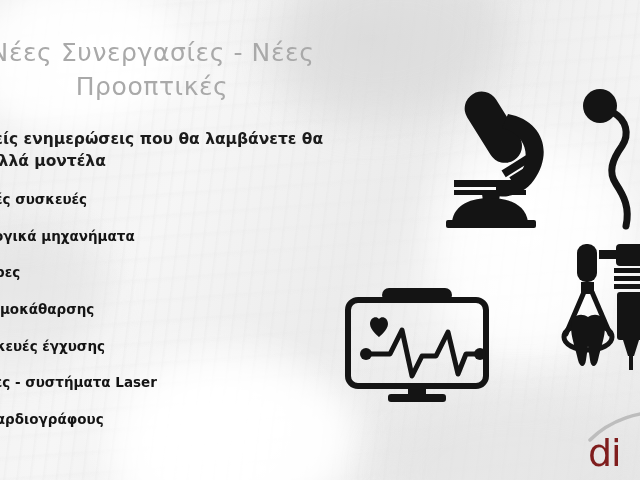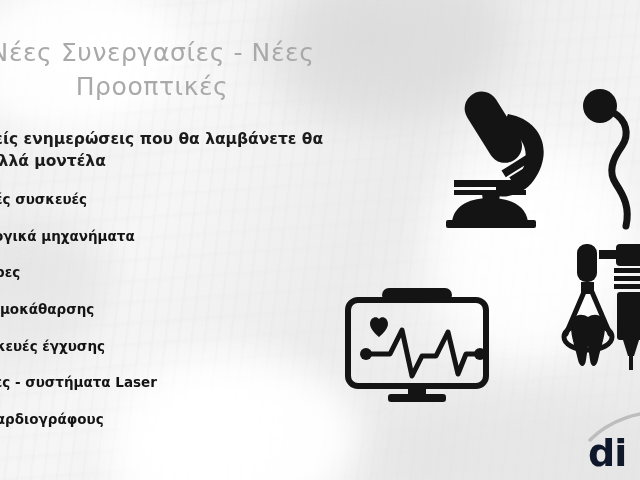--- a/index.html
+++ b/index.html
@@ -116,22 +116,22 @@
     left: 588px;
     top: 412px;
     width: 80px;
     height: 62px;
   }
   #logo .logo-text {
     position: absolute;
     left: 0;
     top: 22px;
     font-size: 38px;
-    font-weight: 700;
-    color: #0f172a;
+    font-weight: 400;
+    color: #7f1d1d;
     letter-spacing: -1px;
     line-height: 1;
   }
   #logo .logo-arc { position: absolute; left: 0; top: 0; }
 </style>
 </head>
 <body>
 
 <div id="slide">
 

